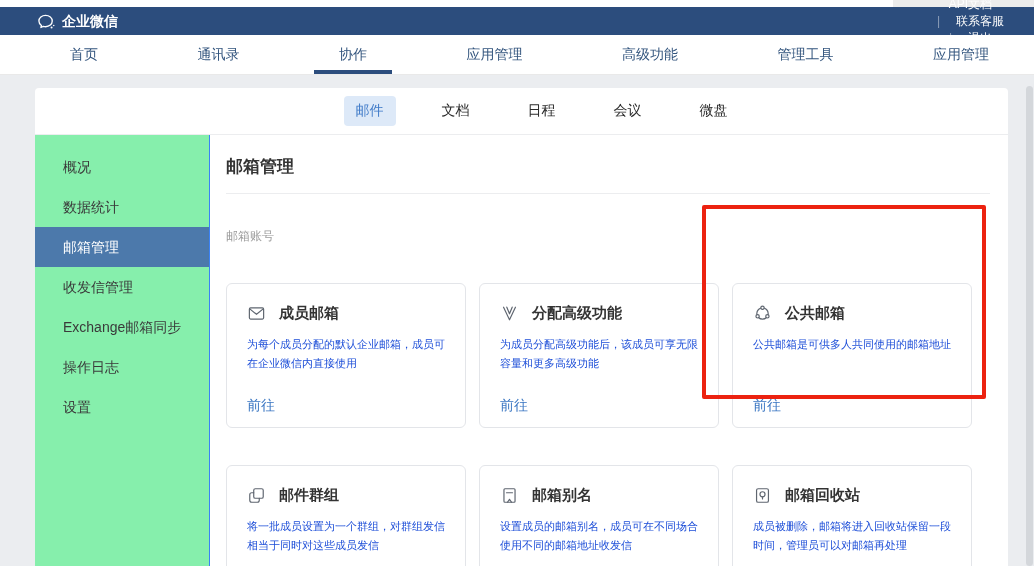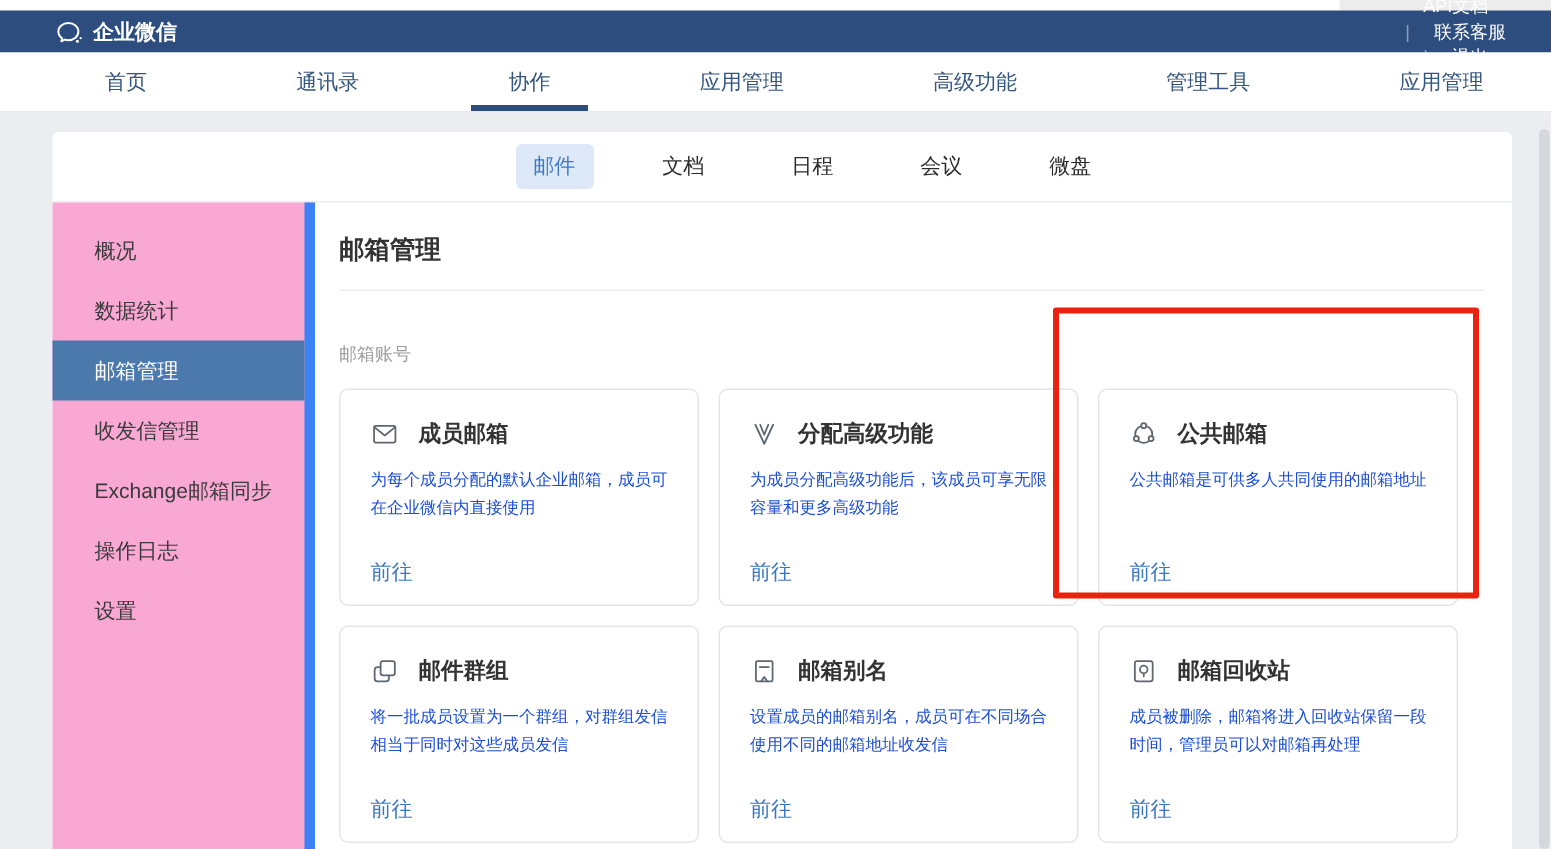--- a/index.html
+++ b/index.html
@@ -36,33 +36,33 @@
   
   .container { position:absolute; left:35px; top:88px; width:973px; height:478px;
                background:#fff; border-radius:4px 4px 0 0; display:flex; flex-direction:column; }
 
   .subtabs { flex:0 0 47px; display:flex; align-items:center; justify-content:center;
              gap:34px; border-bottom:1px solid #ecedef; }
   .subtab { font-size:14px; color:#2b2b2b; cursor:pointer; padding:6px 12px; border-radius:4px; }
   .subtab.active { background:#dde9f8; color:#3f7ac8;margin-left:40px; }
 
   .body-row { flex:1; display:flex; min-height:0; }
-  .sidebar { flex:0 0 175px; background:#f9a8d4; border-right:7px solid #3b82f6; padding-top:12px; }
+  .sidebar { flex:0 0 175px; background:#86efac; border-right:1px solid #3b82f6; padding-top:12px; }
   .side-item { height:40px; line-height:40px; padding-left:28px; font-size:14px;
                color:#3a3a3a; cursor:pointer; white-space:nowrap; }
   .side-item.active { background:#4c79ab; color:#fff; }
 
   .content { flex:1; padding:20px 18px 0 16px; overflow:hidden; }
   .page-title { font-size:17px; color:#333; font-weight:600; }
   .title-divider { margin-top:15px; border-bottom:1px solid #ecedef; }
   .section-label { margin-top:34px; font-size:12px; color:#9b9b9b; }
 
   .card-grid { margin-top:14px; display:grid; grid-template-columns:repeat(3,240px); gap:13px; }
   .card { position:relative; width:240px; height:145px; border:1px solid #e3e5e9;
-          border-radius:6px; padding:20px; background:#fff; }
+          border-radius:6px; padding:20px; background:#fff;margin-top:24px; }
   .card-head { display:flex; align-items:center; gap:13px; }
   .card-icon { width:19px; height:19px; flex:0 0 19px; display:flex; }
   .card-icon svg { width:19px; height:19px; stroke:#5f6670; fill:none;
                    stroke-width:1.5; stroke-linecap:round; stroke-linejoin:round; }
   .card-title { font-size:15px; font-weight:600; color:#333; }
   .card-desc { margin-top:12px; font-size:11px; color:#1d4ed8; line-height:1.72; }
   .card-link { position:absolute; left:20px; bottom:12px; font-size:14px; color:#3a76c2; cursor:pointer; }
   .partial-card { margin-top:13px; width:240px; height:40px; border:1px solid #e3e5e9;
                   border-bottom:none; border-radius:6px 6px 0 0; background:#fff; }
 

